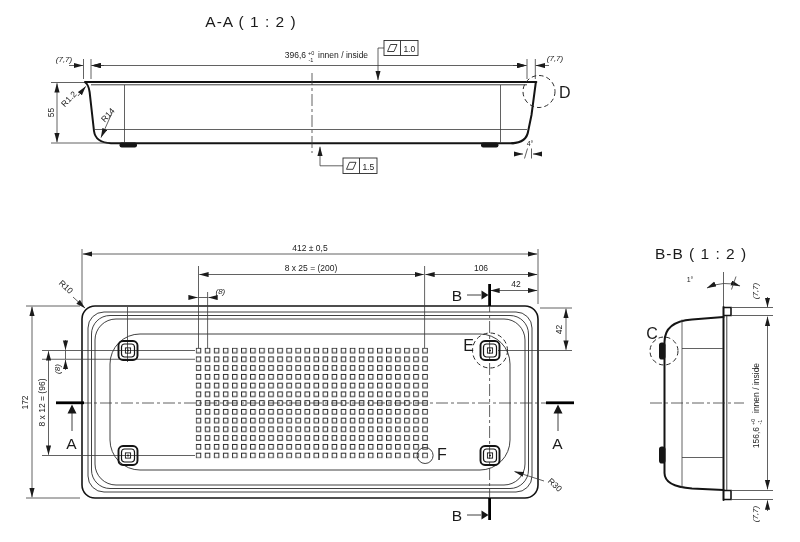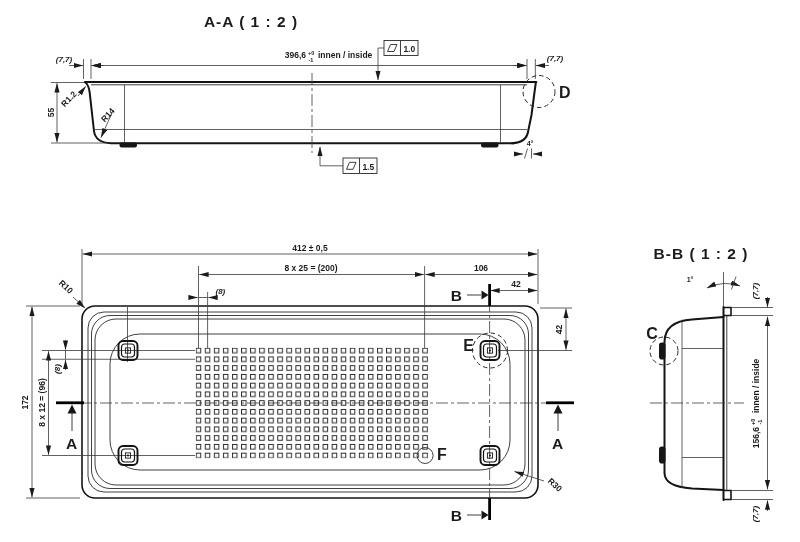--- a/index.html
+++ b/index.html
@@ -1,16 +1,16 @@
 <!DOCTYPE html>
 <html><head>
 <meta charset="utf-8">
 <style>
   html,body{margin:0;padding:0;background:#fff;}
-  .stage{position:relative;width:800px;height:542px;background:#fff;overflow:hidden;font-weight:bold;}
+  .stage{position:relative;width:800px;height:542px;background:#fff;overflow:hidden;}
   svg{display:block;}
   text{fill:#1b1b1b;font-family:"Liberation Sans",sans-serif;}
   .thick{stroke:#141414;stroke-width:2;fill:none;stroke-linecap:round;}
   .med{stroke:#141414;stroke-width:1.6;fill:none;}
   .thin{stroke:#2a2a2a;stroke-width:0.9;fill:none;}
   .hair{stroke:#3a3a3a;stroke-width:0.8;fill:none;}
   .cl{stroke:#3a3a3a;stroke-width:0.8;fill:none;stroke-dasharray:12 3 3 3;}
   .dash{stroke:#2a2a2a;stroke-width:1;fill:none;stroke-dasharray:4.5 3;}
   .bar{stroke:#000;stroke-width:2.8;fill:none;}
   .fillb{fill:#161616;stroke:none;}

